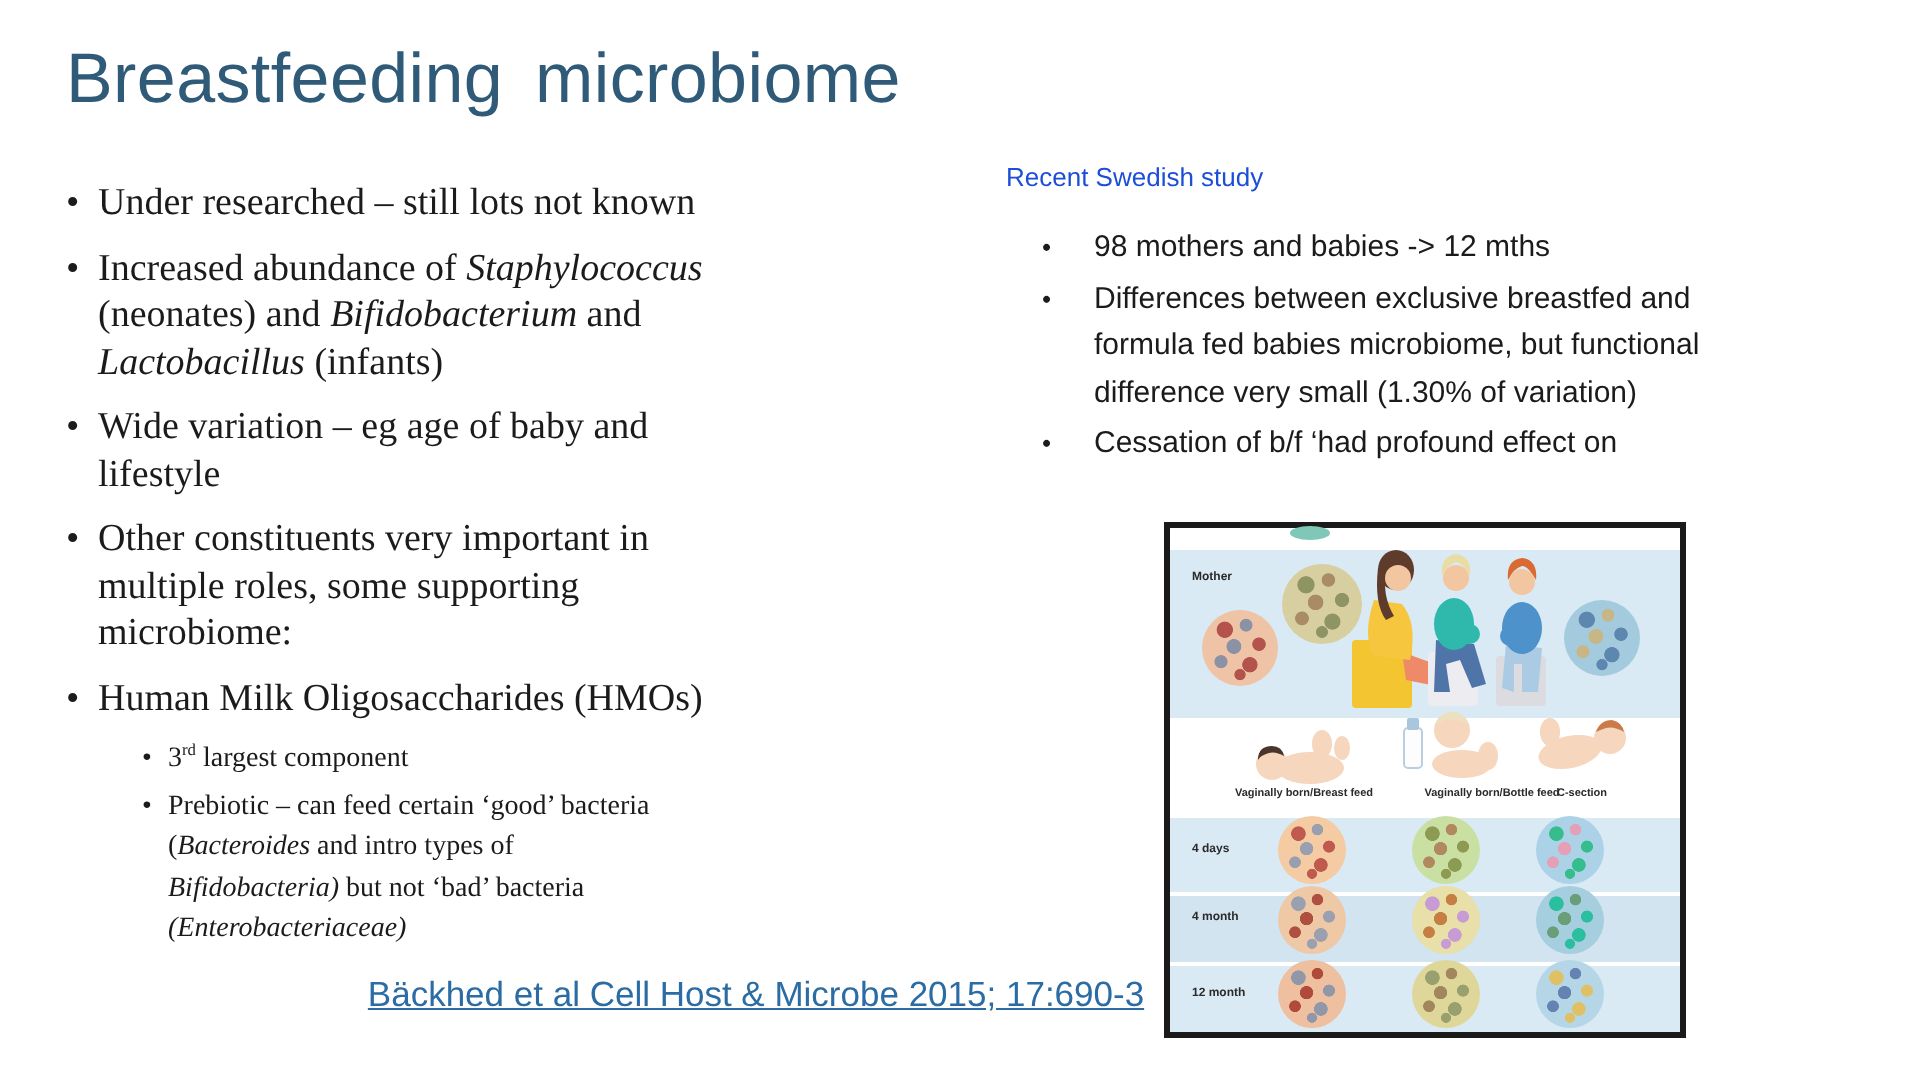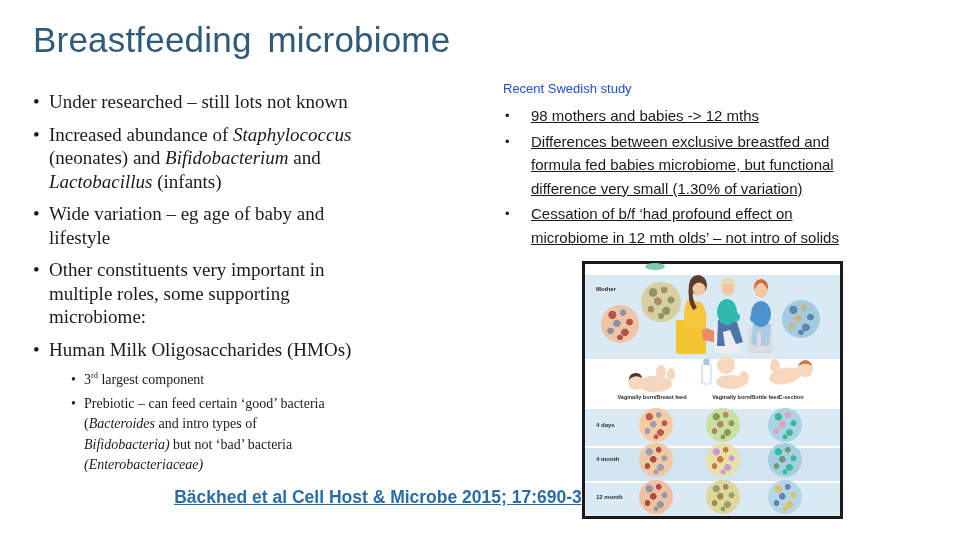--- a/index.html
+++ b/index.html
@@ -19,27 +19,27 @@
   }
   
   .left-list{position:absolute;left:33px;top:90px;width:445px;margin:0;padding:0;list-style:none;}
   .left-list li{position:relative;font-size:19px;line-height:23.5px;margin:0 0 9px 0;padding-left:16px;font-family:Liberation Serif, serif;}
   .left-list li::before{content:"\2022";position:absolute;left:0;top:0;}
   .left-list li.lv2{margin-left:38px;font-size:14px;line-height:20.5px;padding-left:13px;margin-bottom:3px;}
   .left-list sup{font-size:60%;line-height:0;vertical-align:super;}
   
   .right-panel{position:absolute;left:503px;top:80px;width:435px;}
   .right-panel h2{margin:1px 0 8px 0;font-size:13px;font-weight:400;color:#1d4ed8;}
-  .right-list{margin:0;padding:0;list-style:none;text-decoration:underline;}
+  .right-list{margin:16px;padding:0;list-style:none;}
   .right-list li{position:relative;font-size:15px;line-height:23.5px;margin:0 0 2px 0;padding-left:28px;}
   .right-list li::before{content:"\2022";position:absolute;left:2px;top:0;font-size:13px;}
   
   .citation{
     position:absolute;left:33px;top:487px;width:690px;text-align:center;
-    font-size:17.5px;font-weight:700;color:var(--link-color);
+    font-size:17.5px;font-weight:400;color:var(--link-color);
     text-decoration:underline;cursor:pointer;
   }
   
   .study-figure{
     position:absolute;left:582px;top:261px;width:261px;height:258px;margin:0;
     border:3px solid #1a1a1a;background:#fff;box-sizing:border-box;
   }
   .band{position:absolute;left:0;right:0;}
   .band-mother{top:11px;height:84px;background:var(--band-color);}
   .grid-row1{top:145px;height:37px;background:var(--band-color);}
@@ -66,21 +66,21 @@
       <li class="lv1"><span>Human Milk Oligosaccharides (HMOs)</span></li>
       <li class="lv2"><span>3</span><sup>rd</sup><span> largest component</span></li>
       <li class="lv2"><span>Prebiotic – can feed certain ‘good’ bacteria</span><br><span>(</span><i>Bacteroides</i><span> and intro types of</span><br><i>Bifidobacteria)</i><span> but not ‘bad’ bacteria</span><br><i>(Enterobacteriaceae)</i></li>
     </ul>
 
   <section class="right-panel">
     <h2>Recent Swedish study</h2>
     <ul class="right-list">
         <li><span>98 mothers and babies -&gt; 12 mths</span></li>
         <li><span>Differences between exclusive breastfed and</span><br><span>formula fed babies microbiome, but functional</span><br><span>difference very small (1.30% of variation)</span></li>
-        <li><span>Cessation of b/f ‘had profound effect on</span><br><span>microbiome in 12 mth olds’ – not intro of solids</span></li>
+        <li><span>Cessation of b/f ‘had profound effect on</span><br></li>
       </ul>
   </section>
 
   <figure class="study-figure">
     <div class="band band-mother"></div>
     <div class="band grid-row1"></div>
     <div class="band grid-row2"></div>
     <div class="band grid-row3"></div>
 
     <div class="fig-blob"></div>

